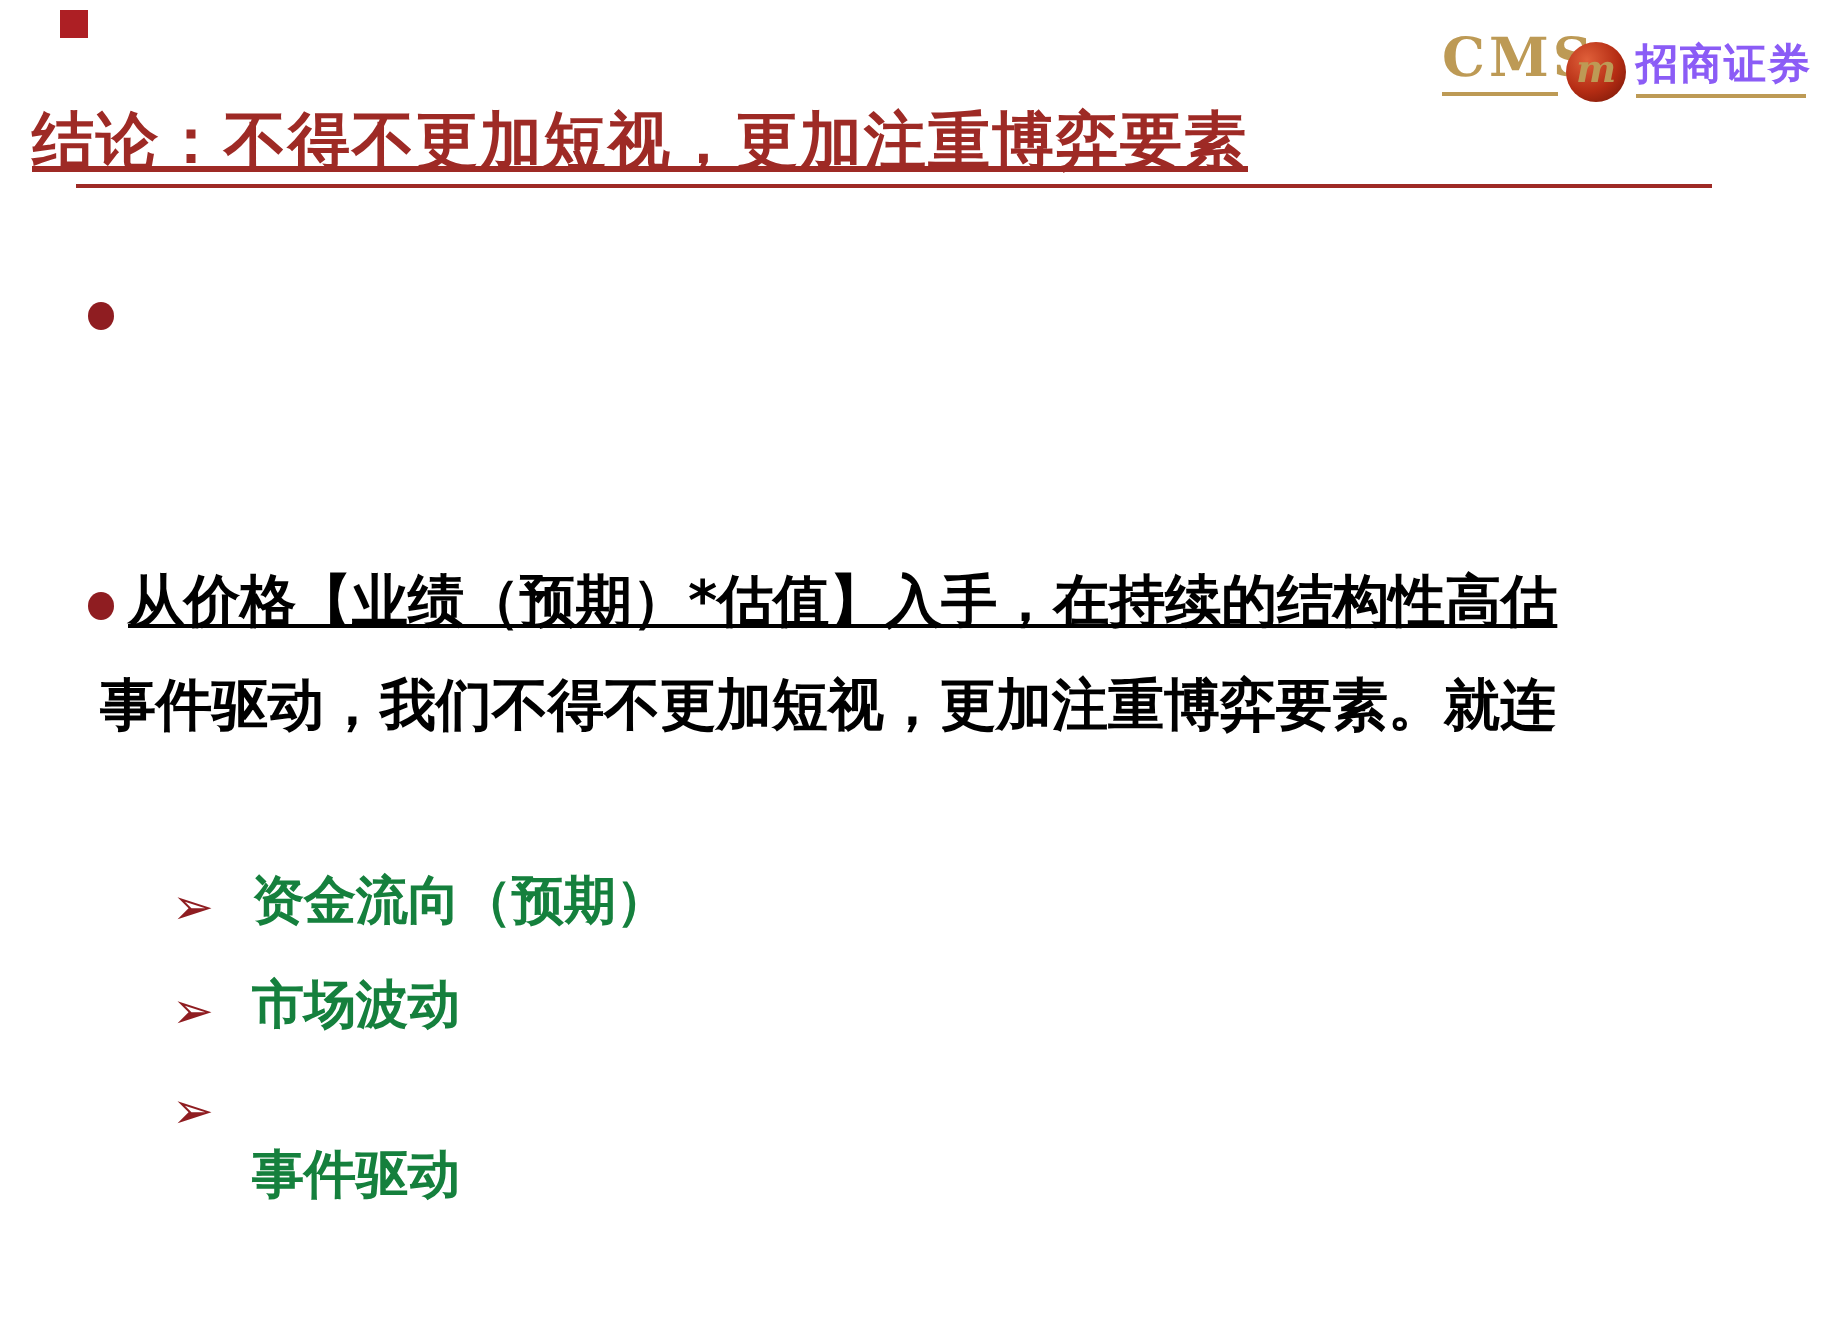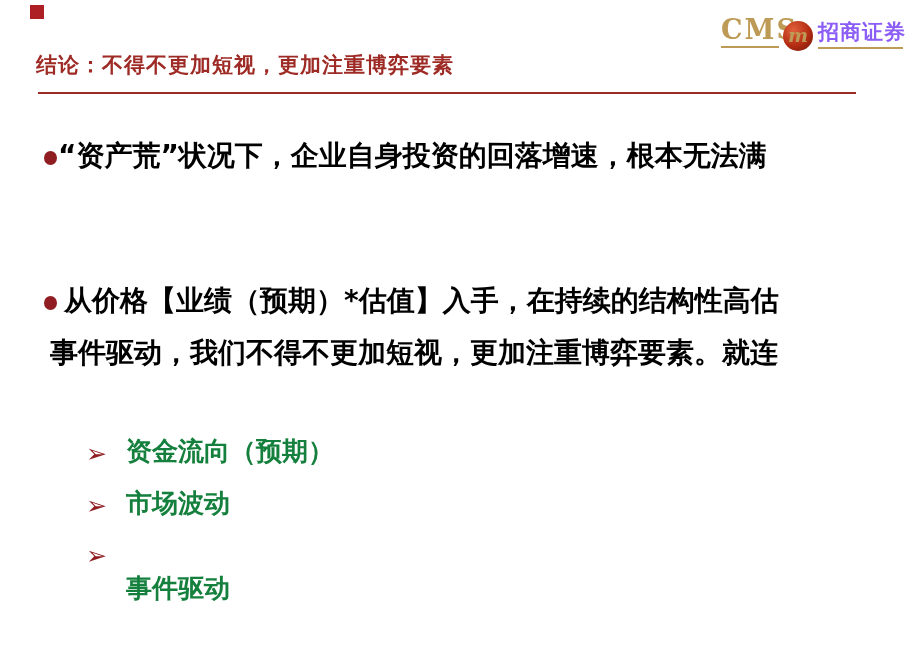--- a/index.html
+++ b/index.html
@@ -30,36 +30,36 @@
     transform:translateY(-1px);
   }
   .logo-company {
     left:818px; top:20px; font-size:21px; font-weight:bold;
     letter-spacing:1px; line-height:1.2;
   }
   .logo-company-underline { left:818px; top:47px; width:85px; height:2px; }
 
   
   .page-title {
-    left:36px; top:53px; font-size:21px; font-weight:bold;
-    letter-spacing:1px; line-height:1.2; white-space:nowrap;
+    left:16px; top:53px; font-size:31px; font-weight:bold;
+    letter-spacing:1px; line-height:1.2; white-space:nowrap;text-decoration:underline;
   }
   .title-underline { left:38px; top:92px; width:818px; height:2px; }
 
   
   .bullet-dot { width:13px; height:14px; border-radius:50%; }
   .dot-1 { left:44px; top:151px; }
   .dot-2 { left:44px; top:296px; }
   .body-line {
     font-size:28px; font-weight:bold; color:#000; line-height:1;
     white-space:nowrap; letter-spacing:0px;
   }
   .b1l1 { left:58px;  top:142px; }
   .b1l2 { left:52px;  top:194px; }
-  .b2l1 { left:64px;  top:287px; }
+  .b2l1 { left:64px;  top:287px;text-decoration:underline; }
   .b2l2 { left:50px;  top:339px; }
   .b2l3 { left:49px;  top:389px; }
   .sub-arrow { font-size:25px; font-weight:bold; line-height:1; left:86px; }
   .sub-label { font-size:26px; font-weight:bold; color:#15803d; line-height:1; left:126px; white-space:nowrap; }
   .sr1a { top:441px; } .sr1t { top:438px; }
   .sr2a { top:493px; } .sr2t { top:490px; }
   .sr3a { top:543px; } .sr3t { top:540px;margin-top:35px; }
 </style>
 </head>
 <body>
@@ -73,21 +73,20 @@
   <div class="abs logo-ball">
     <span style="color: rgb(189, 154, 85);">m</span>
   </div>
   <div class="abs logo-company" style="color: #8b5cf6;">招商证券</div>
   <div class="abs logo-company-underline" style="background-color: rgb(189, 154, 85);"></div>
 
   <div class="abs page-title" style="color: rgb(158, 42, 37);">结论：不得不更加短视，更加注重博弈要素</div>
   <div class="abs title-underline" style="background-color: rgb(158, 42, 37);"></div>
 
   <div class="abs bullet-dot dot-1" style="background-color: rgb(143, 29, 33);"></div>
-  <div class="abs body-line b1l1">“资产荒”状况下，企业自身投资的回落增速，根本无法满</div>
 
   <div class="abs bullet-dot dot-2" style="background-color: rgb(143, 29, 33);"></div>
   <div class="abs body-line b2l1">从价格【业绩（预期）*估值】入手，在持续的结构性高估</div>
   <div class="abs body-line b2l2">事件驱动，我们不得不更加短视，更加注重博弈要素。就连</div>
 
   <div class="abs sub-arrow sr1a" style="color: rgb(143, 29, 33);">➢</div>
   <div class="abs sub-label sr1t">资金流向（预期）</div>
 
   <div class="abs sub-arrow sr2a" style="color: rgb(143, 29, 33);">➢</div>
   <div class="abs sub-label sr2t">市场波动</div>

